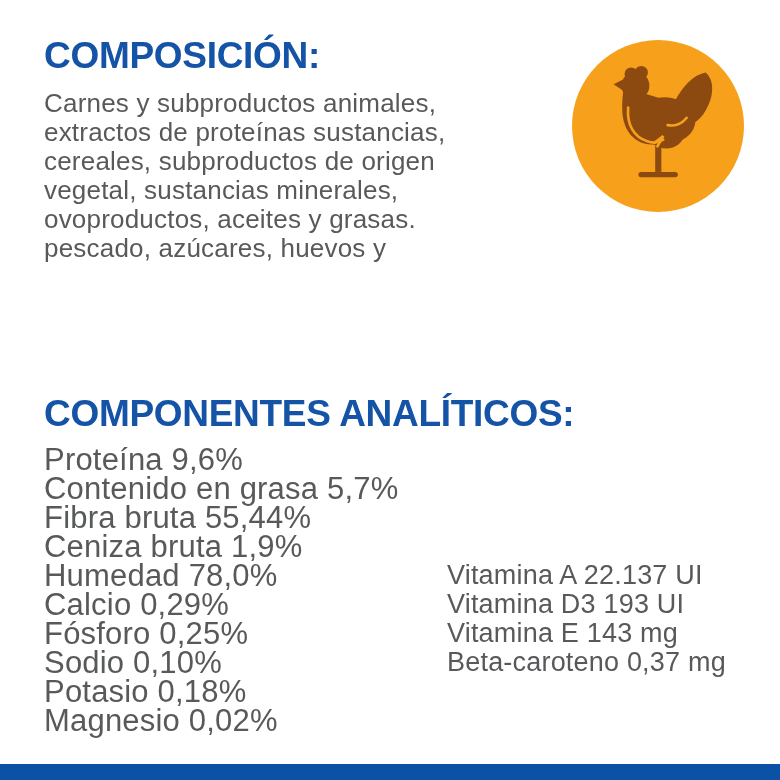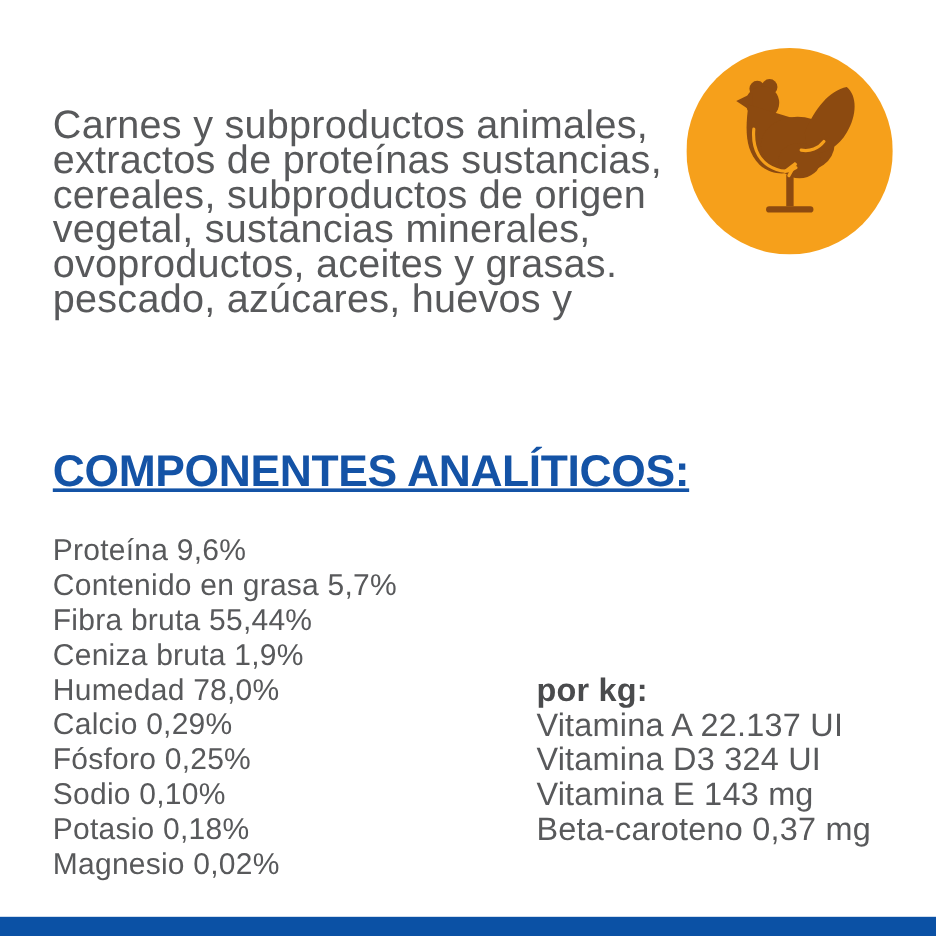--- a/index.html
+++ b/index.html
@@ -19,27 +19,27 @@
     position: absolute;
     margin: 0;
     font-size: 37px;
     font-weight: bold;
     letter-spacing: -0.3px;
     color: #1453A6;
     line-height: 1.1;
     white-space: nowrap;
   }
   #composition-heading { left: 44px; top: 36px; }
-  #analytical-heading  { left: 44px; top: 373px; text-decoration: underline; }
+  #analytical-heading  { left: 44px; top: 394px; }
 
   .body-text {
     position: absolute;
     left: 44px;
     top: 89px;
-    font-size: 33px;
+    font-size: 26px;
     line-height: 29px;
     letter-spacing: 0.2px;
     color: #58595B;
     white-space: nowrap;
   }
 
   .badge {
     position: absolute;
     left: 572px;
     top: 40px;
@@ -48,21 +48,21 @@
   }
   .badge svg { display: block; width: 100%; height: 100%; }
 
   .components {
     position: absolute;
     left: 44px;
     top: 445px;
     margin: 0;
     padding: 0;
     list-style: none;
-    font-size: 25px;
+    font-size: 31px;
     line-height: 29px;
     letter-spacing: 0.2px;
     color: #58595B;
     white-space: nowrap;
   }
   .perkg {
     position: absolute;
     left: 447px;
     top: 561px;
     font-size: 27px;
@@ -82,20 +82,21 @@
     width: 100%;
     height: 16px;
     background: #0B51A5;
   }
 </style>
 </head>
 <body>
 
 <div class="page">
 
+  <h1 class="section-heading" id="composition-heading">COMPOSICIÓN:</h1>
 
   <div class="body-text">
     <div>Carnes y subproductos animales,</div>
     <div>extractos de proteínas sustancias,</div>
     <div>cereales, subproductos de origen</div>
     <div>vegetal, sustancias minerales,</div>
     <div>ovoproductos, aceites y grasas.</div>
     <div>pescado, azúcares, huevos y</div>
   </div>
 
@@ -147,22 +148,21 @@
     <li>Ceniza bruta 1,9%</li>
     <li>Humedad 78,0%</li>
     <li>Calcio 0,29%</li>
     <li>Fósforo 0,25%</li>
     <li>Sodio 0,10%</li>
     <li>Potasio 0,18%</li>
     <li>Magnesio 0,02%</li>
   </ul>
 
   <div class="perkg">
-    <div class="perkg-label">por kg:</div>
     <div>Vitamina A 22.137 UI</div>
-    <div>Vitamina D3 324 UI</div>
+    <div>Vitamina D3 193 UI</div>
     <div>Vitamina E 143 mg</div>
     <div>Beta-caroteno 0,37 mg</div>
   </div>
 
   <div class="footer-bar"></div>
 
 </div>
 
 </body></html>

